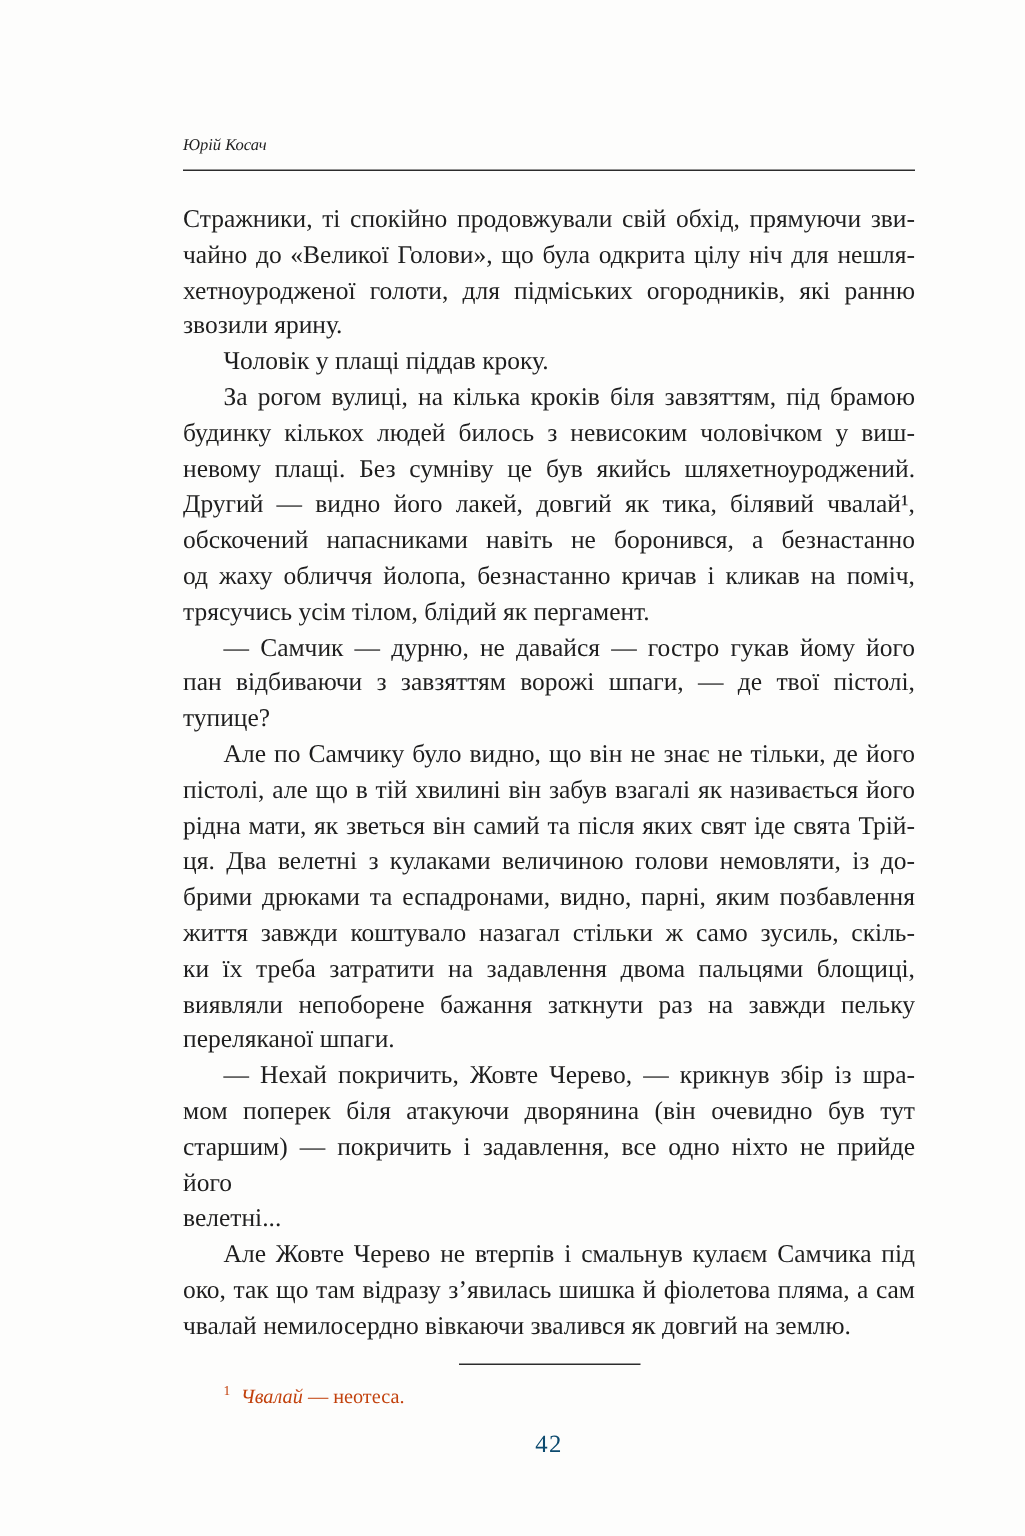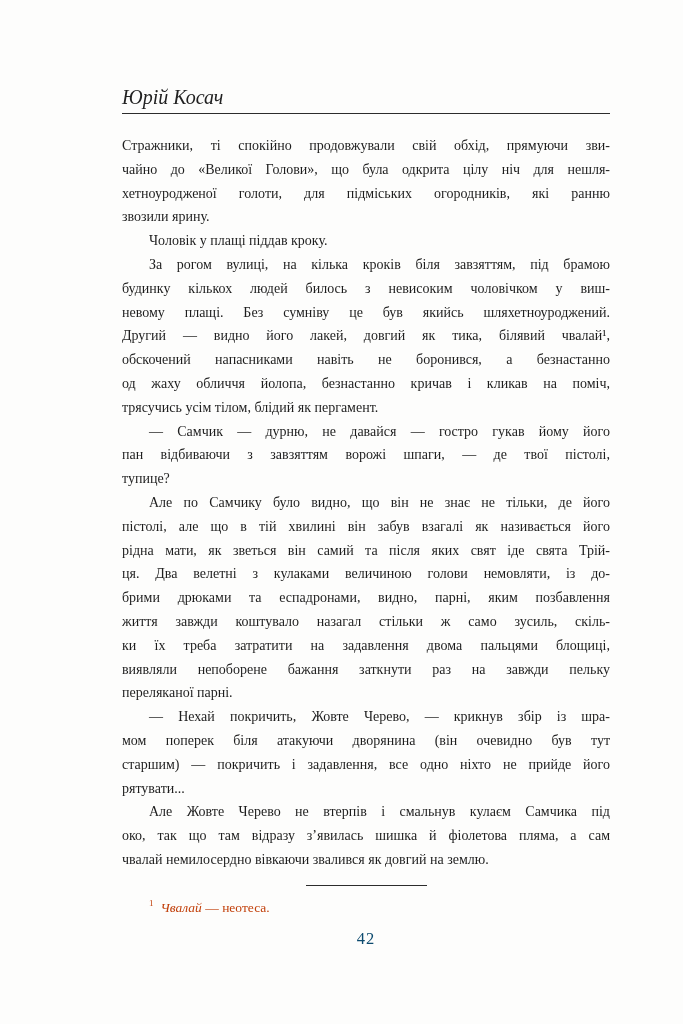--- a/index.html
+++ b/index.html
@@ -18,29 +18,29 @@
     margin: 0 auto;
   }
   .content {
     position: absolute;
     left: 122px;
     top: 88px;
     width: 488px;
   }
   .running-head {
     font-style: italic;
-    font-size: 20px;
+    font-size: 11px;
     line-height: 19px;
     padding-bottom: 6px;
     border-bottom: 1.5px solid #2c2c2c;
     color: #222;
   }
   .body-text {
     margin-top: 20px;
-    font-size: 14px;
+    font-size: 17px;
     line-height: 23.8px;
   }
   .para { margin: 0; }
   .para.indent .line:first-child { text-indent: 27px; }
   .line {
     text-align: justify;
     text-align-last: justify;
     white-space: normal;
   }
   .line.last {
@@ -107,27 +107,27 @@
         </div>
         <div class="para indent">
           <div class="line">Але по Самчику було видно, що він не знає не тільки, де його</div>
           <div class="line">пістолі, але що в тій хвилині він забув взагалі як називається його</div>
           <div class="line">рідна мати, як зветься він самий та після яких свят іде свята Трій-</div>
           <div class="line">ця. Два велетні з кулаками величиною голови немовляти, із до-</div>
           <div class="line">брими дрюками та еспадронами, видно, парні, яким позбавлення</div>
           <div class="line">життя завжди коштувало назагал стільки ж само зусиль, скіль-</div>
           <div class="line">ки їх треба затратити на задавлення двома пальцями блощиці,</div>
           <div class="line">виявляли непоборене бажання заткнути раз на завжди пельку</div>
-          <div class="line last">переляканої парні.</div>
+          <div class="line last">переляканої шпаги.</div>
         </div>
         <div class="para indent">
           <div class="line">— Нехай покричить, Жовте Черево, — крикнув збір із шра-</div>
           <div class="line">мом поперек біля атакуючи дворянина (він очевидно був тут</div>
           <div class="line">старшим) — покричить і задавлення, все одно ніхто не прийде його</div>
-          <div class="line last">рятувати...</div>
+          <div class="line last">велетні...</div>
         </div>
         <div class="para indent">
           <div class="line">Але Жовте Черево не втерпів і смальнув кулаєм Самчика під</div>
           <div class="line">око, так що там відразу з’явилась шишка й фіолетова пляма, а сам</div>
           <div class="line last">чвалай немилосердно вівкаючи звалився як довгий на землю.</div>
         </div>
       </div>
 
     <hr class="footnote-rule">
 

